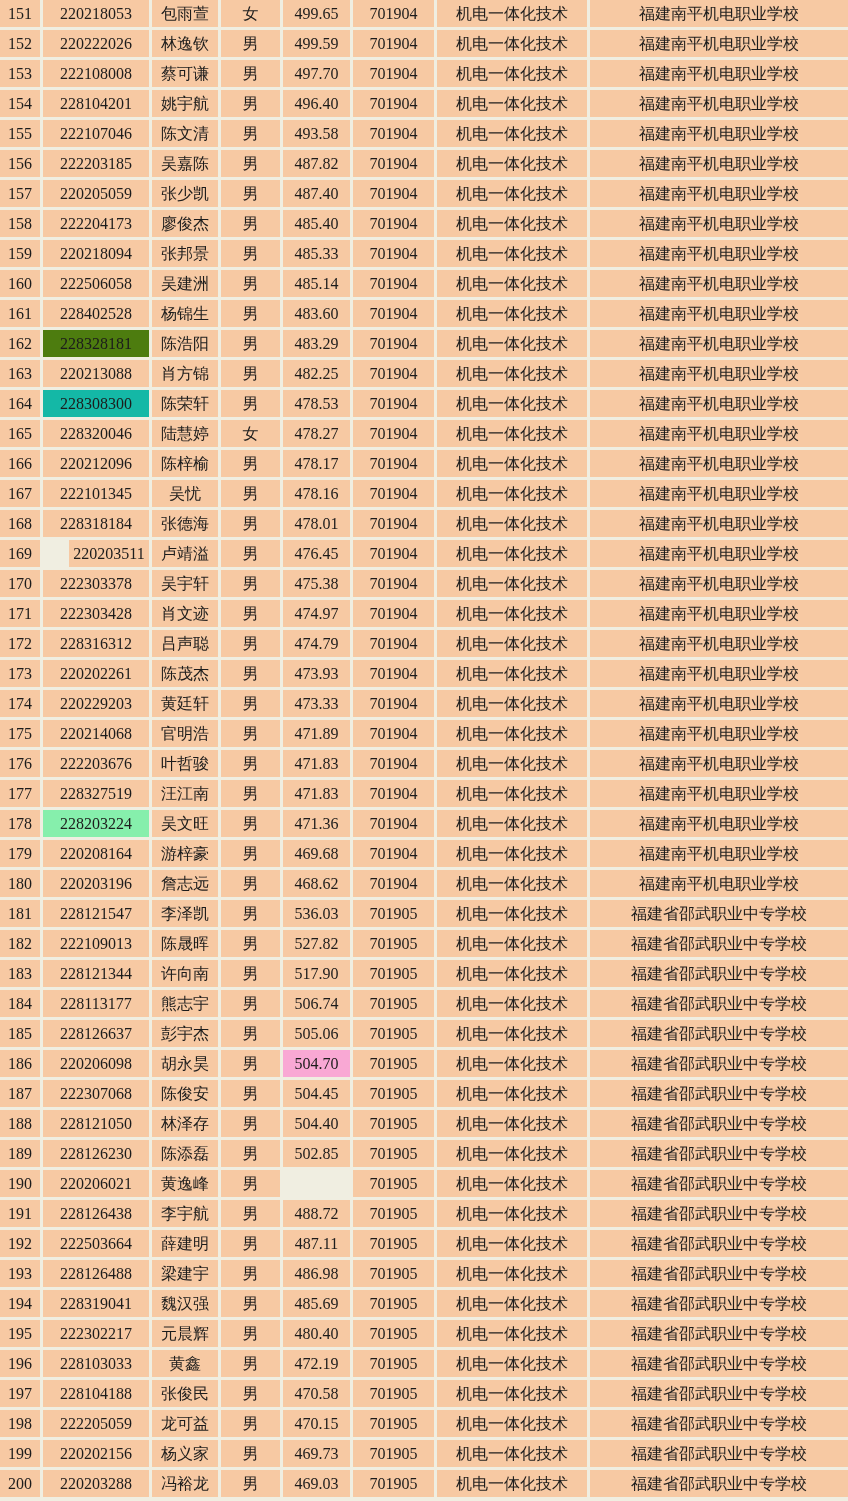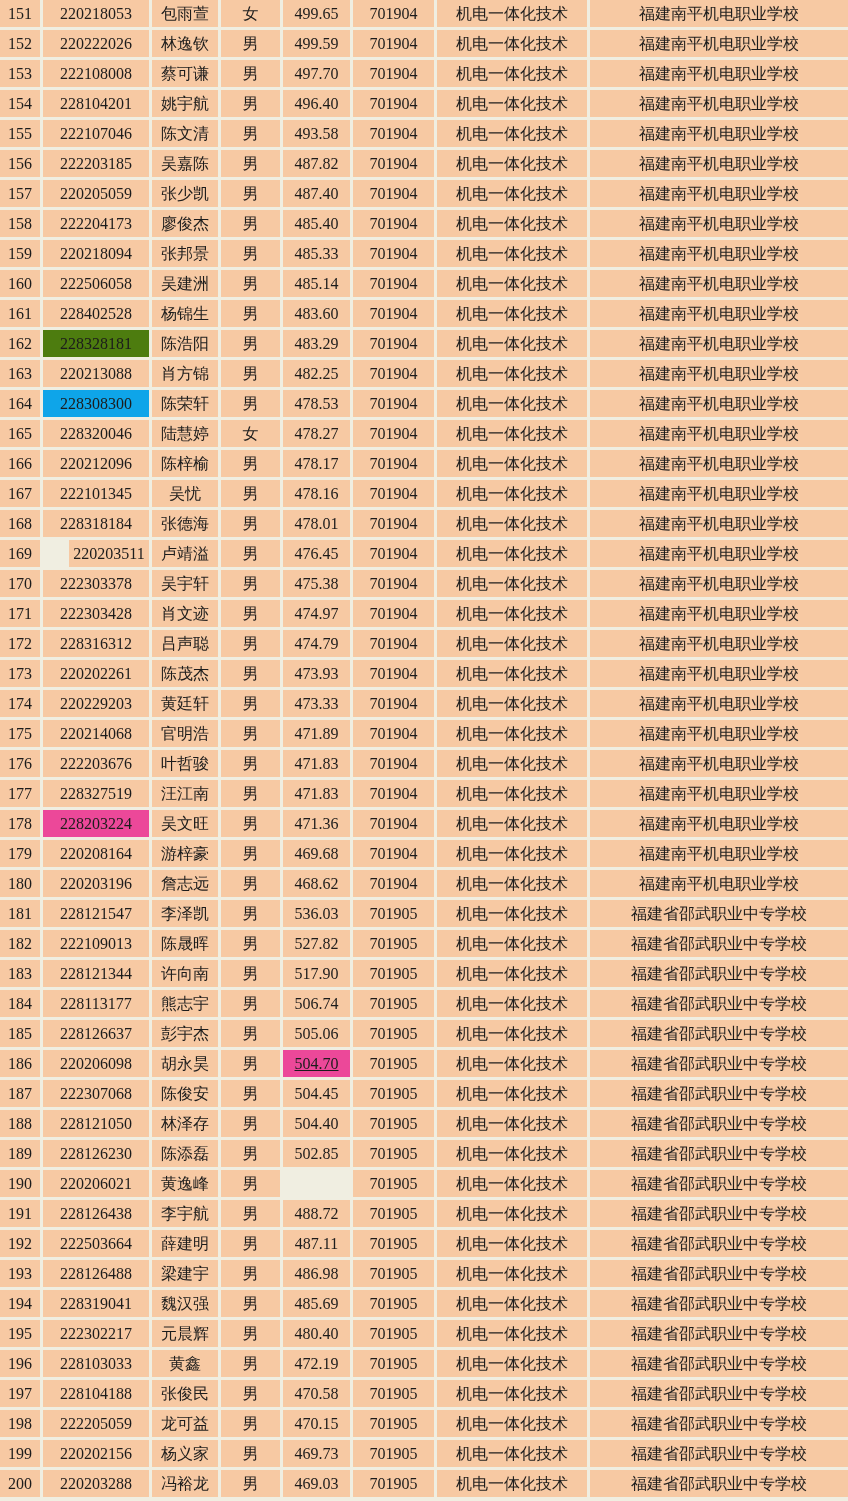--- a/index.html
+++ b/index.html
@@ -148,21 +148,21 @@
   <div class="cell col-1" style="background: rgb(247, 201, 163); border-right-color: rgb(240, 238, 225); border-bottom-color: rgb(240, 238, 225); color: rgb(28, 28, 28);">163</div>
   <div class="cell col-2" style="background: rgb(247, 201, 163); border-right-color: rgb(240, 238, 225); border-bottom-color: rgb(240, 238, 225); color: rgb(28, 28, 28);">220213088</div>
   <div class="cell col-3" style="background: rgb(247, 201, 163); border-right-color: rgb(240, 238, 225); border-bottom-color: rgb(240, 238, 225); color: rgb(28, 28, 28);">肖方锦</div>
   <div class="cell col-4" style="background: rgb(247, 201, 163); border-right-color: rgb(240, 238, 225); border-bottom-color: rgb(240, 238, 225); color: rgb(28, 28, 28);">男</div>
   <div class="cell col-5" style="background: rgb(247, 201, 163); border-right-color: rgb(240, 238, 225); border-bottom-color: rgb(240, 238, 225); color: rgb(28, 28, 28);">482.25</div>
   <div class="cell col-6" style="background: rgb(247, 201, 163); border-right-color: rgb(240, 238, 225); border-bottom-color: rgb(240, 238, 225); color: rgb(28, 28, 28);">701904</div>
   <div class="cell col-7" style="background: rgb(247, 201, 163); border-right-color: rgb(240, 238, 225); border-bottom-color: rgb(240, 238, 225); color: rgb(28, 28, 28);">机电一体化技术</div>
   <div class="cell col-8" style="background: rgb(247, 201, 163); border-right-color: rgb(240, 238, 225); border-bottom-color: rgb(240, 238, 225); color: rgb(28, 28, 28);">福建南平机电职业学校</div>
 
   <div class="cell col-1" style="background: rgb(247, 201, 163); border-right-color: rgb(240, 238, 225); border-bottom-color: rgb(240, 238, 225); color: rgb(28, 28, 28);">164</div>
-  <div class="cell col-2" style="background: #0ea5e9; border-right-color: rgb(240, 238, 225); border-bottom-color: rgb(240, 238, 225); color: rgb(28, 28, 28);">228308300</div>
+  <div class="cell col-2" style="background: #14b8a6; border-right-color: rgb(240, 238, 225); border-bottom-color: rgb(240, 238, 225); color: rgb(28, 28, 28);">228308300</div>
   <div class="cell col-3" style="background: rgb(247, 201, 163); border-right-color: rgb(240, 238, 225); border-bottom-color: rgb(240, 238, 225); color: rgb(28, 28, 28);">陈荣轩</div>
   <div class="cell col-4" style="background: rgb(247, 201, 163); border-right-color: rgb(240, 238, 225); border-bottom-color: rgb(240, 238, 225); color: rgb(28, 28, 28);">男</div>
   <div class="cell col-5" style="background: rgb(247, 201, 163); border-right-color: rgb(240, 238, 225); border-bottom-color: rgb(240, 238, 225); color: rgb(28, 28, 28);">478.53</div>
   <div class="cell col-6" style="background: rgb(247, 201, 163); border-right-color: rgb(240, 238, 225); border-bottom-color: rgb(240, 238, 225); color: rgb(28, 28, 28);">701904</div>
   <div class="cell col-7" style="background: rgb(247, 201, 163); border-right-color: rgb(240, 238, 225); border-bottom-color: rgb(240, 238, 225); color: rgb(28, 28, 28);">机电一体化技术</div>
   <div class="cell col-8" style="background: rgb(247, 201, 163); border-right-color: rgb(240, 238, 225); border-bottom-color: rgb(240, 238, 225); color: rgb(28, 28, 28);">福建南平机电职业学校</div>
 
   <div class="cell col-1" style="background: rgb(247, 201, 163); border-right-color: rgb(240, 238, 225); border-bottom-color: rgb(240, 238, 225); color: rgb(28, 28, 28);">165</div>
   <div class="cell col-2" style="background: rgb(247, 201, 163); border-right-color: rgb(240, 238, 225); border-bottom-color: rgb(240, 238, 225); color: rgb(28, 28, 28);">228320046</div>
   <div class="cell col-3" style="background: rgb(247, 201, 163); border-right-color: rgb(240, 238, 225); border-bottom-color: rgb(240, 238, 225); color: rgb(28, 28, 28);">陆慧婷</div>
@@ -274,21 +274,21 @@
   <div class="cell col-1" style="background: rgb(247, 201, 163); border-right-color: rgb(240, 238, 225); border-bottom-color: rgb(240, 238, 225); color: rgb(28, 28, 28);">177</div>
   <div class="cell col-2" style="background: rgb(247, 201, 163); border-right-color: rgb(240, 238, 225); border-bottom-color: rgb(240, 238, 225); color: rgb(28, 28, 28);">228327519</div>
   <div class="cell col-3" style="background: rgb(247, 201, 163); border-right-color: rgb(240, 238, 225); border-bottom-color: rgb(240, 238, 225); color: rgb(28, 28, 28);">汪江南</div>
   <div class="cell col-4" style="background: rgb(247, 201, 163); border-right-color: rgb(240, 238, 225); border-bottom-color: rgb(240, 238, 225); color: rgb(28, 28, 28);">男</div>
   <div class="cell col-5" style="background: rgb(247, 201, 163); border-right-color: rgb(240, 238, 225); border-bottom-color: rgb(240, 238, 225); color: rgb(28, 28, 28);">471.83</div>
   <div class="cell col-6" style="background: rgb(247, 201, 163); border-right-color: rgb(240, 238, 225); border-bottom-color: rgb(240, 238, 225); color: rgb(28, 28, 28);">701904</div>
   <div class="cell col-7" style="background: rgb(247, 201, 163); border-right-color: rgb(240, 238, 225); border-bottom-color: rgb(240, 238, 225); color: rgb(28, 28, 28);">机电一体化技术</div>
   <div class="cell col-8" style="background: rgb(247, 201, 163); border-right-color: rgb(240, 238, 225); border-bottom-color: rgb(240, 238, 225); color: rgb(28, 28, 28);">福建南平机电职业学校</div>
 
   <div class="cell col-1" style="background: rgb(247, 201, 163); border-right-color: rgb(240, 238, 225); border-bottom-color: rgb(240, 238, 225); color: rgb(28, 28, 28);">178</div>
-  <div class="cell col-2" style="background: #ec4899; border-right-color: rgb(240, 238, 225); border-bottom-color: rgb(240, 238, 225); color: rgb(28, 28, 28);">228203224</div>
+  <div class="cell col-2" style="background: #86efac; border-right-color: rgb(240, 238, 225); border-bottom-color: rgb(240, 238, 225); color: rgb(28, 28, 28);">228203224</div>
   <div class="cell col-3" style="background: rgb(247, 201, 163); border-right-color: rgb(240, 238, 225); border-bottom-color: rgb(240, 238, 225); color: rgb(28, 28, 28);">吴文旺</div>
   <div class="cell col-4" style="background: rgb(247, 201, 163); border-right-color: rgb(240, 238, 225); border-bottom-color: rgb(240, 238, 225); color: rgb(28, 28, 28);">男</div>
   <div class="cell col-5" style="background: rgb(247, 201, 163); border-right-color: rgb(240, 238, 225); border-bottom-color: rgb(240, 238, 225); color: rgb(28, 28, 28);">471.36</div>
   <div class="cell col-6" style="background: rgb(247, 201, 163); border-right-color: rgb(240, 238, 225); border-bottom-color: rgb(240, 238, 225); color: rgb(28, 28, 28);">701904</div>
   <div class="cell col-7" style="background: rgb(247, 201, 163); border-right-color: rgb(240, 238, 225); border-bottom-color: rgb(240, 238, 225); color: rgb(28, 28, 28);">机电一体化技术</div>
   <div class="cell col-8" style="background: rgb(247, 201, 163); border-right-color: rgb(240, 238, 225); border-bottom-color: rgb(240, 238, 225); color: rgb(28, 28, 28);">福建南平机电职业学校</div>
 
   <div class="cell col-1" style="background: rgb(247, 201, 163); border-right-color: rgb(240, 238, 225); border-bottom-color: rgb(240, 238, 225); color: rgb(28, 28, 28);">179</div>
   <div class="cell col-2" style="background: rgb(247, 201, 163); border-right-color: rgb(240, 238, 225); border-bottom-color: rgb(240, 238, 225); color: rgb(28, 28, 28);">220208164</div>
   <div class="cell col-3" style="background: rgb(247, 201, 163); border-right-color: rgb(240, 238, 225); border-bottom-color: rgb(240, 238, 225); color: rgb(28, 28, 28);">游梓豪</div>
@@ -349,21 +349,21 @@
   <div class="cell col-4" style="background: rgb(247, 201, 163); border-right-color: rgb(240, 238, 225); border-bottom-color: rgb(240, 238, 225); color: rgb(28, 28, 28);">男</div>
   <div class="cell col-5" style="background: rgb(247, 201, 163); border-right-color: rgb(240, 238, 225); border-bottom-color: rgb(240, 238, 225); color: rgb(28, 28, 28);">505.06</div>
   <div class="cell col-6" style="background: rgb(247, 201, 163); border-right-color: rgb(240, 238, 225); border-bottom-color: rgb(240, 238, 225); color: rgb(28, 28, 28);">701905</div>
   <div class="cell col-7" style="background: rgb(247, 201, 163); border-right-color: rgb(240, 238, 225); border-bottom-color: rgb(240, 238, 225); color: rgb(28, 28, 28);">机电一体化技术</div>
   <div class="cell col-8" style="background: rgb(247, 201, 163); border-right-color: rgb(240, 238, 225); border-bottom-color: rgb(240, 238, 225); color: rgb(28, 28, 28);">福建省邵武职业中专学校</div>
 
   <div class="cell col-1" style="background: rgb(247, 201, 163); border-right-color: rgb(240, 238, 225); border-bottom-color: rgb(240, 238, 225); color: rgb(28, 28, 28);">186</div>
   <div class="cell col-2" style="background: rgb(247, 201, 163); border-right-color: rgb(240, 238, 225); border-bottom-color: rgb(240, 238, 225); color: rgb(28, 28, 28);">220206098</div>
   <div class="cell col-3" style="background: rgb(247, 201, 163); border-right-color: rgb(240, 238, 225); border-bottom-color: rgb(240, 238, 225); color: rgb(28, 28, 28);">胡永昊</div>
   <div class="cell col-4" style="background: rgb(247, 201, 163); border-right-color: rgb(240, 238, 225); border-bottom-color: rgb(240, 238, 225); color: rgb(28, 28, 28);">男</div>
-  <div class="cell col-5" style="background: #ec4899; border-right-color: rgb(240, 238, 225); border-bottom-color: rgb(240, 238, 225); color: rgb(28, 28, 28); text-decoration: underline;">504.70</div>
+  <div class="cell col-5" style="background: #f9a8d4; border-right-color: rgb(240, 238, 225); border-bottom-color: rgb(240, 238, 225); color: rgb(28, 28, 28);">504.70</div>
   <div class="cell col-6" style="background: rgb(247, 201, 163); border-right-color: rgb(240, 238, 225); border-bottom-color: rgb(240, 238, 225); color: rgb(28, 28, 28);">701905</div>
   <div class="cell col-7" style="background: rgb(247, 201, 163); border-right-color: rgb(240, 238, 225); border-bottom-color: rgb(240, 238, 225); color: rgb(28, 28, 28);">机电一体化技术</div>
   <div class="cell col-8" style="background: rgb(247, 201, 163); border-right-color: rgb(240, 238, 225); border-bottom-color: rgb(240, 238, 225); color: rgb(28, 28, 28);">福建省邵武职业中专学校</div>
 
   <div class="cell col-1" style="background: rgb(247, 201, 163); border-right-color: rgb(240, 238, 225); border-bottom-color: rgb(240, 238, 225); color: rgb(28, 28, 28);">187</div>
   <div class="cell col-2" style="background: rgb(247, 201, 163); border-right-color: rgb(240, 238, 225); border-bottom-color: rgb(240, 238, 225); color: rgb(28, 28, 28);">222307068</div>
   <div class="cell col-3" style="background: rgb(247, 201, 163); border-right-color: rgb(240, 238, 225); border-bottom-color: rgb(240, 238, 225); color: rgb(28, 28, 28);">陈俊安</div>
   <div class="cell col-4" style="background: rgb(247, 201, 163); border-right-color: rgb(240, 238, 225); border-bottom-color: rgb(240, 238, 225); color: rgb(28, 28, 28);">男</div>
   <div class="cell col-5" style="background: rgb(247, 201, 163); border-right-color: rgb(240, 238, 225); border-bottom-color: rgb(240, 238, 225); color: rgb(28, 28, 28);">504.45</div>
   <div class="cell col-6" style="background: rgb(247, 201, 163); border-right-color: rgb(240, 238, 225); border-bottom-color: rgb(240, 238, 225); color: rgb(28, 28, 28);">701905</div>

